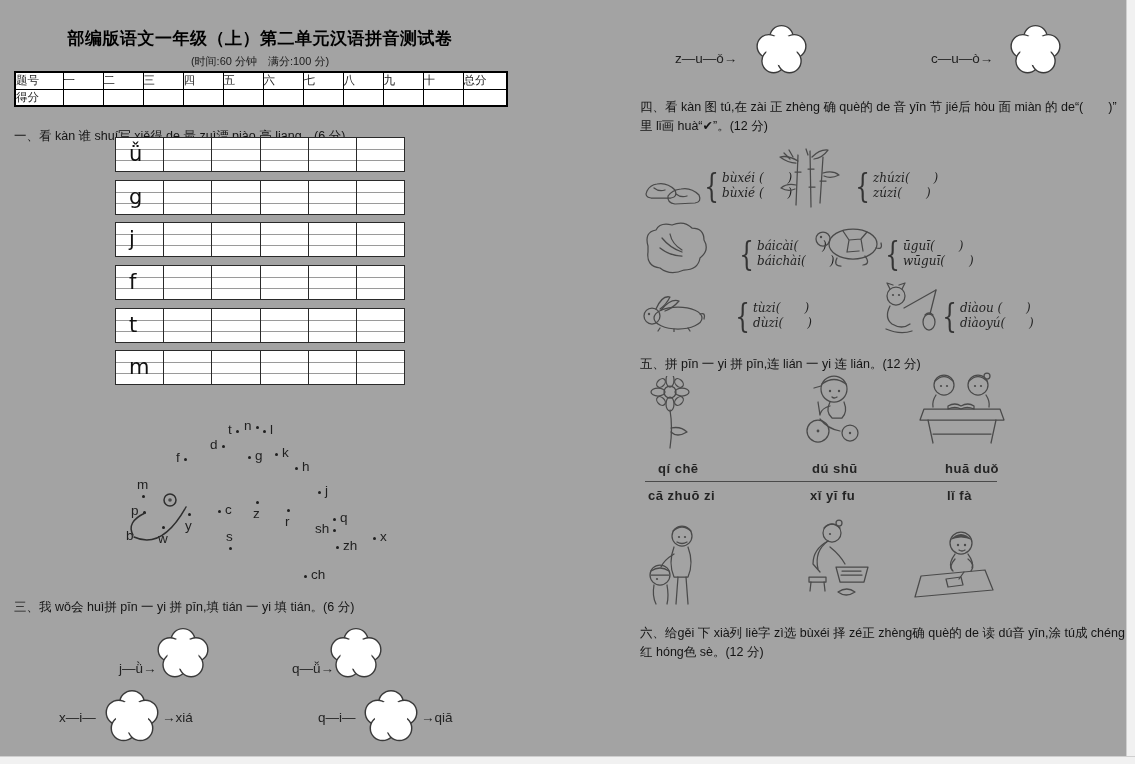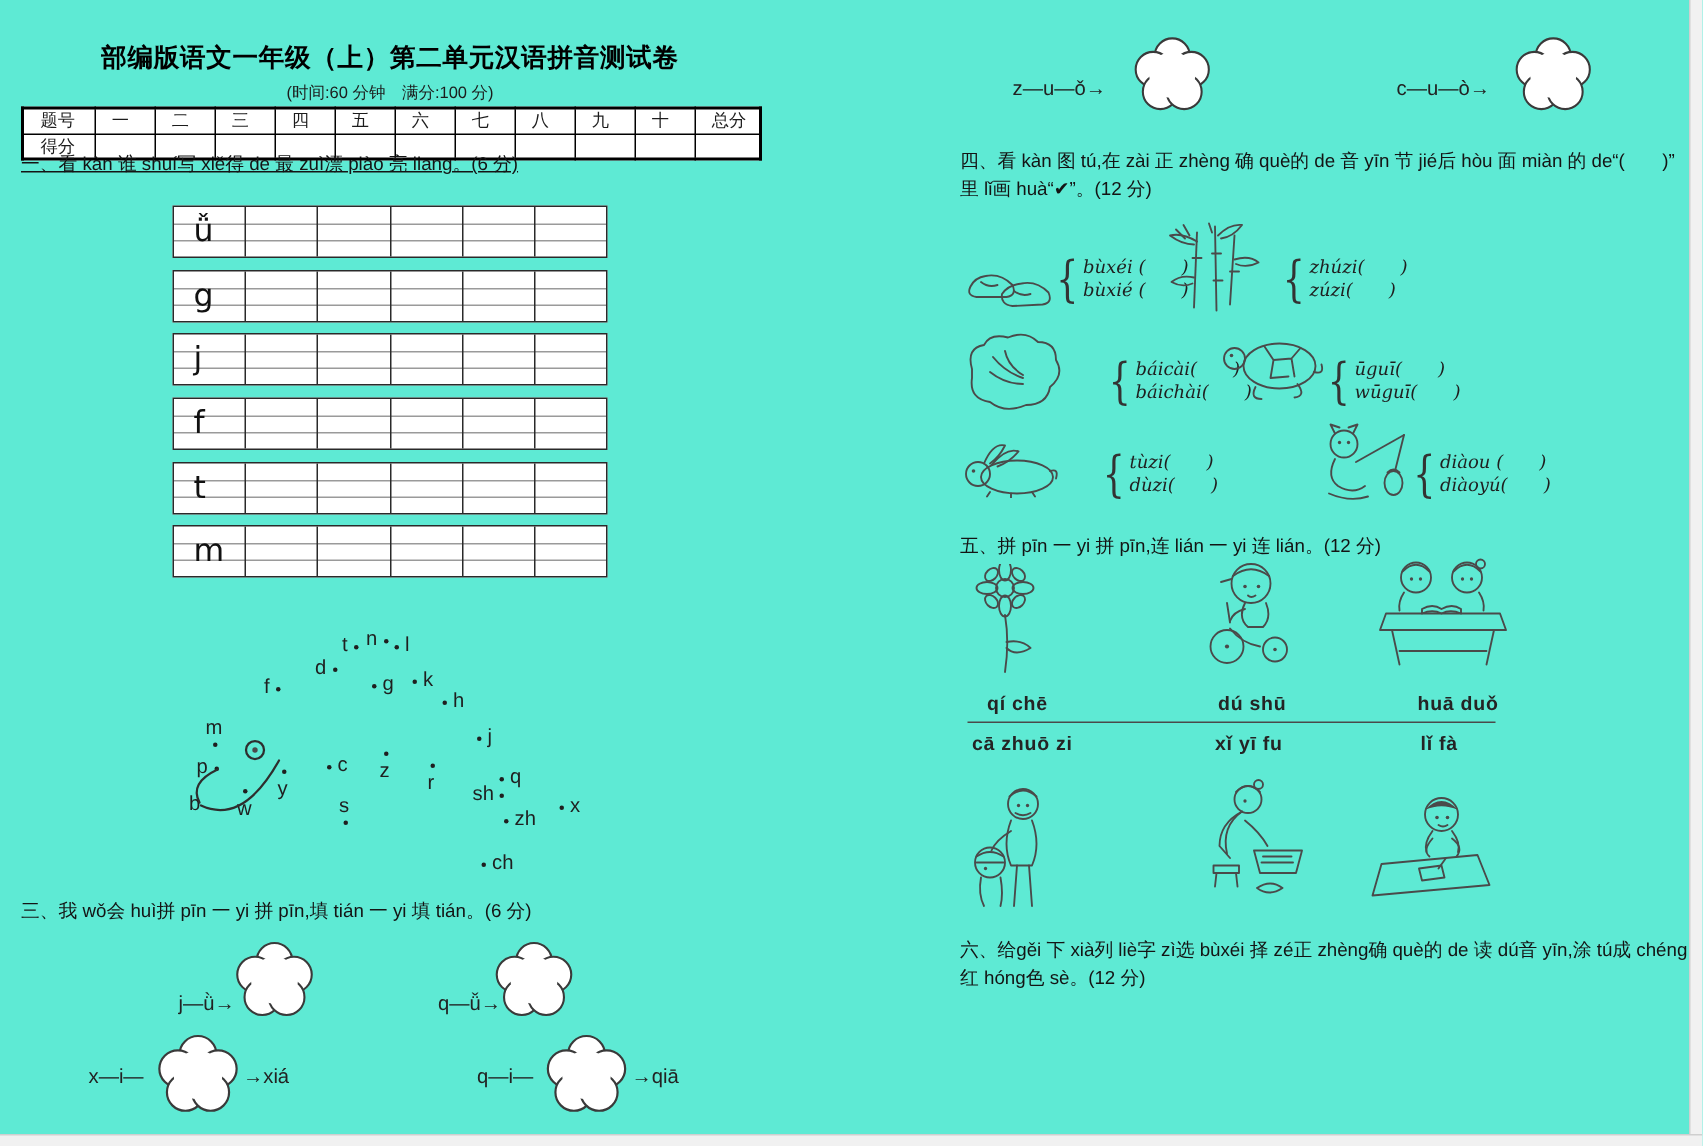--- a/index.html
+++ b/index.html
@@ -1,34 +1,34 @@
 <!DOCTYPE html>
 <html><head>
 <meta charset="utf-8">
 <title>汉语拼音测试卷</title>
 <style>
   *{margin:0;padding:0;box-sizing:border-box;}
   html,body{width:1135px;height:764px;}
   body{background:#fff;font-family:"Liberation Sans","DejaVu Sans",sans-serif;color:#1c1c1c;overflow:hidden;}
-  #page{position:relative;width:1135px;height:764px;background:#5eead4;}
+  #page{position:relative;width:1135px;height:764px;background:#a3a3a3;}
   .abs{position:absolute;}
 
   
   #title{left:0;top:27px;width:520px;text-align:center;font-size:17px;font-weight:bold;color:#000;letter-spacing:.5px;}
   #subtitle{left:0;top:54px;width:520px;text-align:center;font-size:11px;color:#1c1c1c;}
 
   
   #score-table{left:14px;top:71px;border-collapse:collapse;border:2px solid #000;background:#fff;}
-  #score-table td{border:1px solid #000;width:40px;height:17px;font-size:11.5px;padding:0 0 0 11px;vertical-align:middle;}
+  #score-table td{border:1px solid #000;width:40px;height:17px;font-size:11.5px;padding:0 0 0 0;vertical-align:middle;}
   #score-table td:first-child{width:48px;}
   #score-table td:last-child{width:44px;}
 
   
   .sec-h{font-size:12.5px;color:#141414;white-space:nowrap;}
-  #s1h{left:14px;top:101px;text-decoration:underline;}
+  #s1h{left:14px;top:128px;}
   #s2h{left:14px;top:397px;}
   #s3h{left:14px;top:599px;}
   #s4h1{left:640px;top:99px;}
   #s4h2{left:640px;top:118px;}
   #s5h{left:640px;top:356px;}
   #s6h1{left:640px;top:625px;}
   #s6h2{left:640px;top:644px;}
 
   
   .pgrid{position:absolute;left:115px;width:290px;height:35px;border:1.4px solid #2a2a2a;display:flex;background:#fff;}
@@ -219,21 +219,21 @@
       <span class="sc" style="left: 253px; top: 507px;">z<span class="dot pos up"></span></span>
       <span class="sc" style="left: 285px; top: 515px;">r<span class="dot pos up"></span></span>
       <span class="sc" style="left: 333px; top: 511px;"><span class="dot db"></span>q</span>
       <span class="sc" style="left: 185px; top: 519px;">y<span class="dot pos up"></span></span>
       <span class="sc" style="left: 299px; top: 522px; margin-left: 16px;">sh<span class="dot da"></span></span>
       <span class="sc" style="left: 126px; top: 529px;">b</span>
       <span class="sc" style="left: 158px; top: 532px;">w<span class="dot pos up"></span></span>
       <span class="sc" style="left: 226px; top: 530px;">s<span class="dot pos dn"></span></span>
       <span class="sc" style="left: 336px; top: 539px;"><span class="dot db"></span>zh</span>
       <span class="sc" style="left: 373px; top: 530px;"><span class="dot db"></span>x</span>
-      <span class="sc" style="left: 321px; top: 568px; text-align: center;"><span class="dot db"></span>ch</span>
+      <span class="sc" style="left: 304px; top: 568px; text-align: center;"><span class="dot db"></span>ch</span>
     </div>
 
   <svg class="abs art" style="left:100px;top:480px" width="120" height="80" viewBox="0 0 120 80">
     <path d="M33 55 Q26 42 45 33" style="stroke:#2e2e2e;stroke-width:1.5"></path>
     <path d="M34 57 Q62 70 86 27" style="stroke:#2e2e2e;stroke-width:1.5"></path>
     <circle cx="70" cy="20" r="6" style="stroke:#2e2e2e;stroke-width:1.5"></circle>
     <circle class="fill" cx="70" cy="20" r="1.8"></circle>
   </svg>
 
   <div class="abs sec-h" id="s3h">三、我 wǒ会 huì拼 pīn 一 yi 拼 pīn,填 tián 一 yi 填 tián。(6 分)</div>

